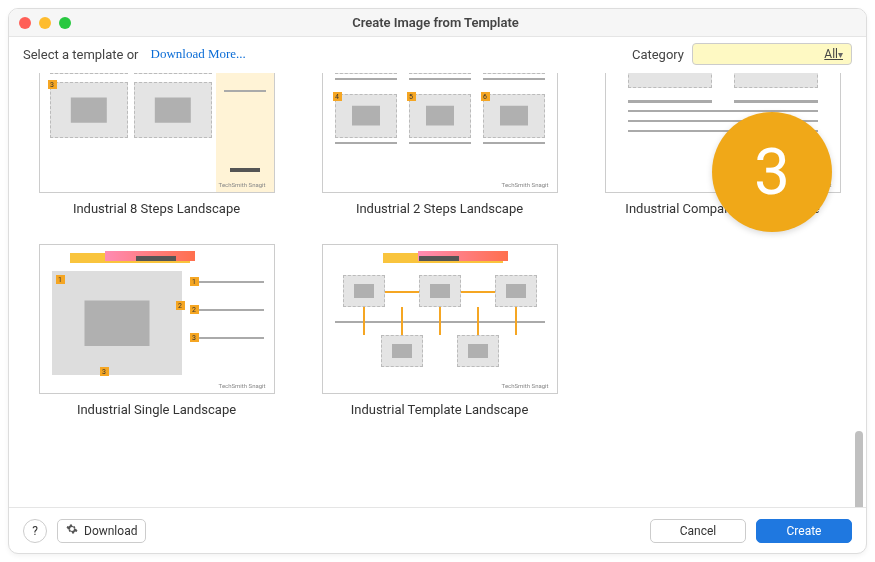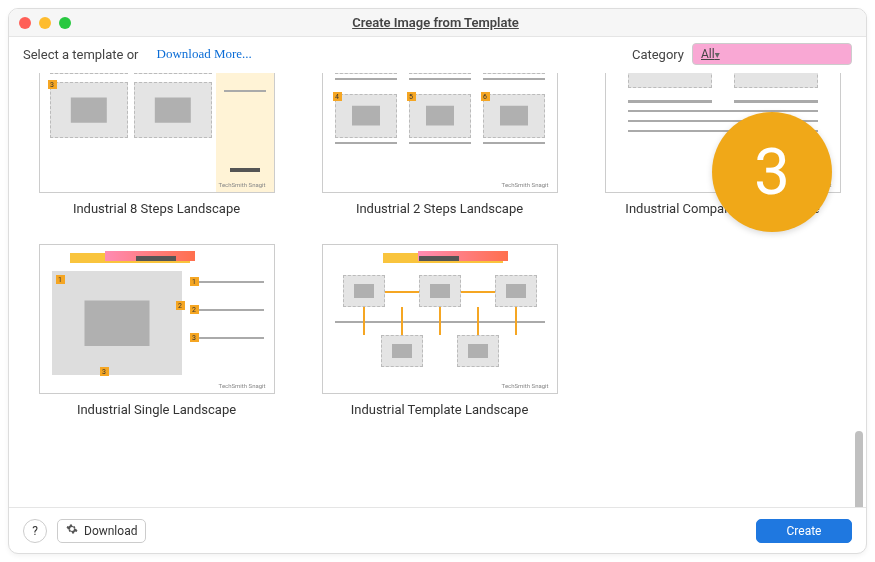--- a/index.html
+++ b/index.html
@@ -32,36 +32,36 @@
     position: relative;
     background: #f6f6f6;
   }
   .traffic { display: flex; gap: 8px; margin-left: 10px; }
   .tl { width: 12px; height: 12px; border-radius: 50%; }
   .tl.red { background: #ff5f57; }
   .tl.yellow { background: #febc2e; }
   .tl.green { background: #28c840; }
   .title {
     position: absolute; left: 0; right: 4px; text-align: center;
-    font-weight: 600; color: #444; font-size: 13px; text-decoration: underline;
+    font-weight: 600; color: #444; font-size: 13px;
   }
   .toolbar {
     height: 34px;
     display: flex; align-items: center;
     padding: 0 14px;
     font-size: 13px;
     color: #444;
   }
-  .toolbar .left { display: flex; gap: 18px; align-items: center; }
+  .toolbar .left { display: flex; gap: 12px; align-items: center; }
   .toolbar .link { color: #0a6cd6; cursor: pointer; font-family: Liberation Serif, serif; }
   .toolbar .right { margin-left: auto; display: flex; align-items: center; gap: 8px; }
   .select {
     width: 160px; height: 22px; border: 1px solid #ccc; border-radius: 4px;
     display: flex; align-items: center; padding: 0 8px; font-size: 12px;
-    justify-content: flex-start; background: #f9a8d4; text-decoration: underline;
+    justify-content: flex-end; background: #fef9c3; text-decoration: underline;
   }
   .chevron { font-size: 10px; color: #666; }
 
   .content {
     flex: 1; overflow: hidden; position: relative;
     padding: 0 18px 0 18px;
   }
   .scroll-area {
     position: absolute; inset: 0 14px 0 18px;
     overflow: hidden;
@@ -364,20 +364,23 @@
     </div>
     <div class="btn small">
       <span>
         <svg width="12" height="12" viewBox="0 0 24 24">
             <path fill="#555" d="M12 8a4 4 0 1 0 0 8 4 4 0 0 0 0-8zm9 4a7 7 0 0 1-.1 1.2l2.1 1.6-2 3.4-2.5-1a7 7 0 0 1-2 1.2l-.4 2.6h-4l-.4-2.6a7 7 0 0 1-2-1.2l-2.5 1-2-3.4 2.1-1.6A7 7 0 0 1 3 12a7 7 0 0 1 .1-1.2L1 9.2l2-3.4 2.5 1a7 7 0 0 1 2-1.2L7.9 3h4l.4 2.6a7 7 0 0 1 2 1.2l2.5-1 2 3.4-2.1 1.6A7 7 0 0 1 21 12z"></path>
           </svg>
       </span>
       <span>Download</span>
     </div>
     <div class="spacer"></div>
+    <div class="btn default">
+      <span>Cancel</span>
+    </div>
     <div class="btn primary">
       <span>Create</span>
     </div>
   </div>
 
 </div>
 
 <div class="step-badge" style="top:112px; left:712px;">
   <span>3</span>
 </div>

